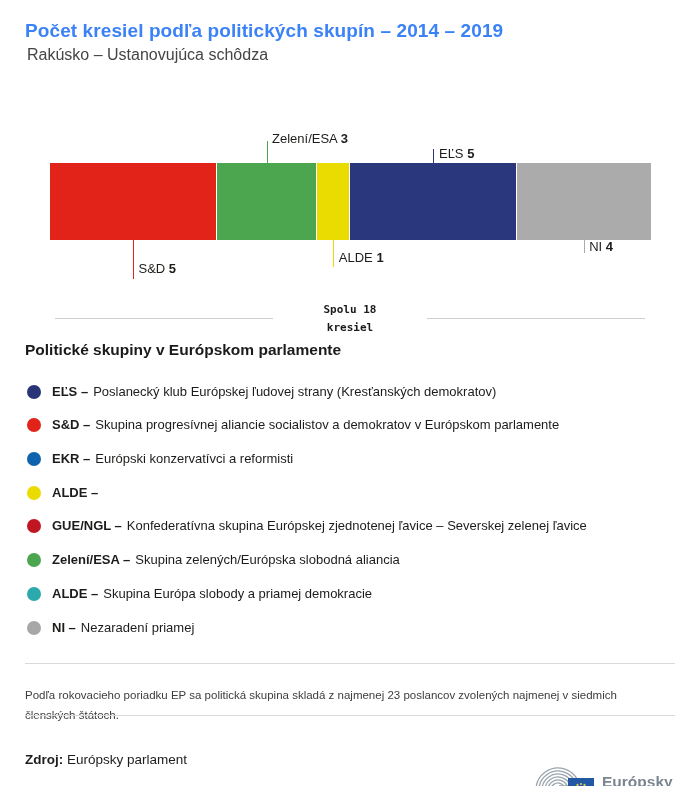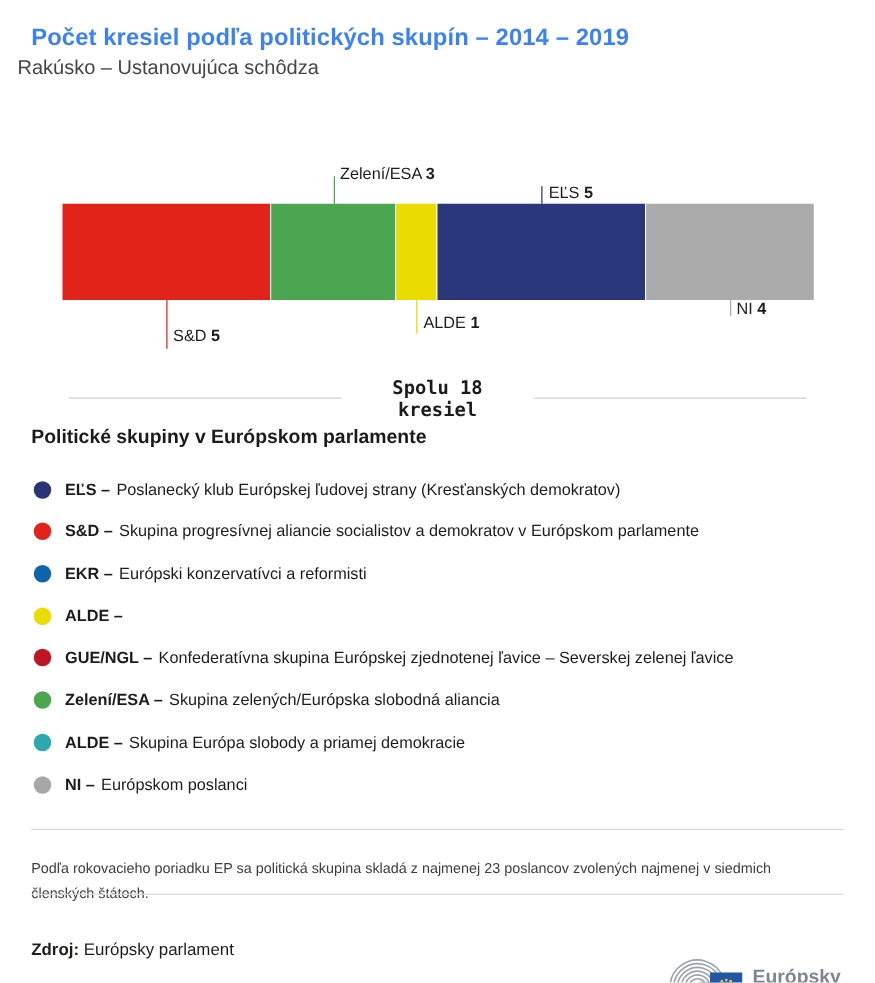--- a/index.html
+++ b/index.html
@@ -2,31 +2,31 @@
 <html><head>
 <meta charset="utf-8">
 <style>
   html,body{margin:0;padding:0;}
   body{
     width:700px;height:786px;background:#ffffff;position:relative;
     font-family:"Liberation Sans", sans-serif;color:#1c1c1b;overflow:hidden;
   }
   .abs{position:absolute;}
   .page-title{left:25px;top:20px;font-size:19px;font-weight:bold;color:#3b82f6;letter-spacing:.1px;}
-  .page-subtitle{left:14px;top:46px;font-size:16px;color:#454544;}
+  .page-subtitle{left:27px;top:46px;font-size:16px;color:#454544;}
   
   .bar{left:50px;top:163px;width:601px;height:77px;display:flex;}
   .bar-seg{height:100%;box-sizing:border-box;}
   .bar-seg:not(:last-child){border-right:1.5px solid #ffffff;}
   .callout-line{position:absolute;width:1px;}
   .bar-label{position:absolute;font-size:13px;color:#1d1d1b;white-space:nowrap;}
   .bar-label b{font-weight:bold;}
   
   .total{left:0;top:301px;width:700px;text-align:center;
-    font-family:"DejaVu Sans Mono", monospace;font-weight:bold;font-size:15px;line-height:18px;color:#1b1b1a;}
+    font-family:"DejaVu Sans Mono", monospace;font-weight:bold;font-size:11px;line-height:18px;color:#1b1b1a;}
   .rule{height:1px;background:#cfcfcf;top:318px;}
   .rule-left{left:55px;width:218px;}
   .rule-right{left:427px;width:218px;}
   
   .legend-heading{left:25px;top:341px;font-size:15.5px;font-weight:bold;color:#1b1b1a;}
   .legend{left:27px;top:365px;width:660px;}
   .legend-row{height:33.7px;display:flex;align-items:flex-end;}
   .legend-dot{width:14px;height:14px;border-radius:50%;margin-right:11px;flex:none;}
   .legend-abbr{font-weight:bold;font-size:13px;margin-right:5px;white-space:nowrap;}
   .legend-desc{font-size:13px;white-space:nowrap;}
@@ -104,21 +104,21 @@
       <span class="legend-desc">Skupina zelených/Európska slobodná aliancia</span>
     </div>
     <div class="legend-row">
       <span class="legend-dot" style="background: rgb(43, 169, 173);"></span>
       <span class="legend-abbr">ALDE –</span>
       <span class="legend-desc">Skupina Európa slobody a priamej demokracie</span>
     </div>
     <div class="legend-row">
       <span class="legend-dot" style="background: rgb(167, 167, 167);"></span>
       <span class="legend-abbr">NI –</span>
-      <span class="legend-desc">Európskom poslanci</span>
+      <span class="legend-desc">Nezaradení priamej</span>
     </div>
   </div>
 
 <div class="abs divider divider-1"></div>
 <div class="abs footnote">Podľa rokovacieho poriadku EP sa politická skupina skladá z najmenej 23 poslancov zvolených najmenej v siedmich členských štátoch.</div>
 <div class="abs divider divider-2"></div>
 
 <div class="abs source">
   <b>Zdroj:</b>
   <span>Európsky parlament</span>

